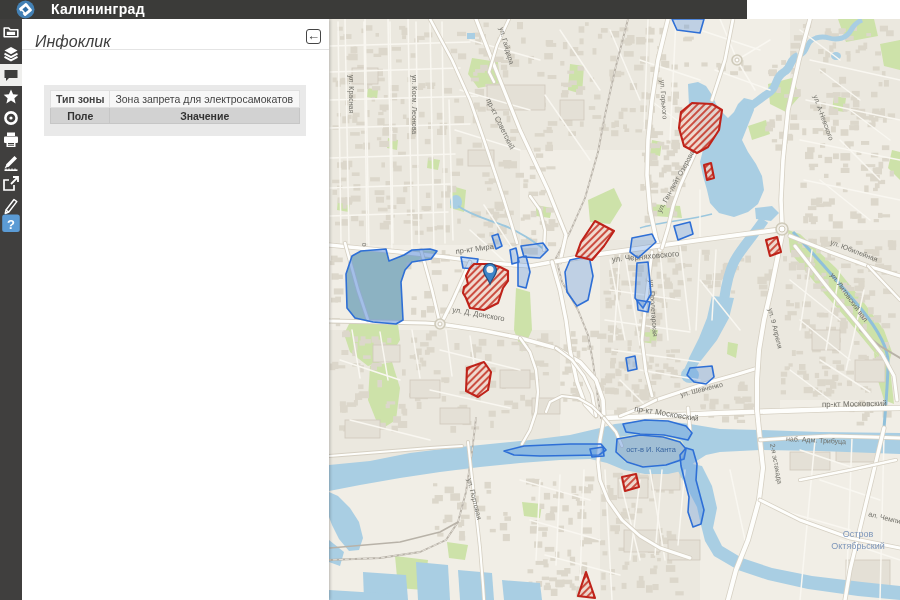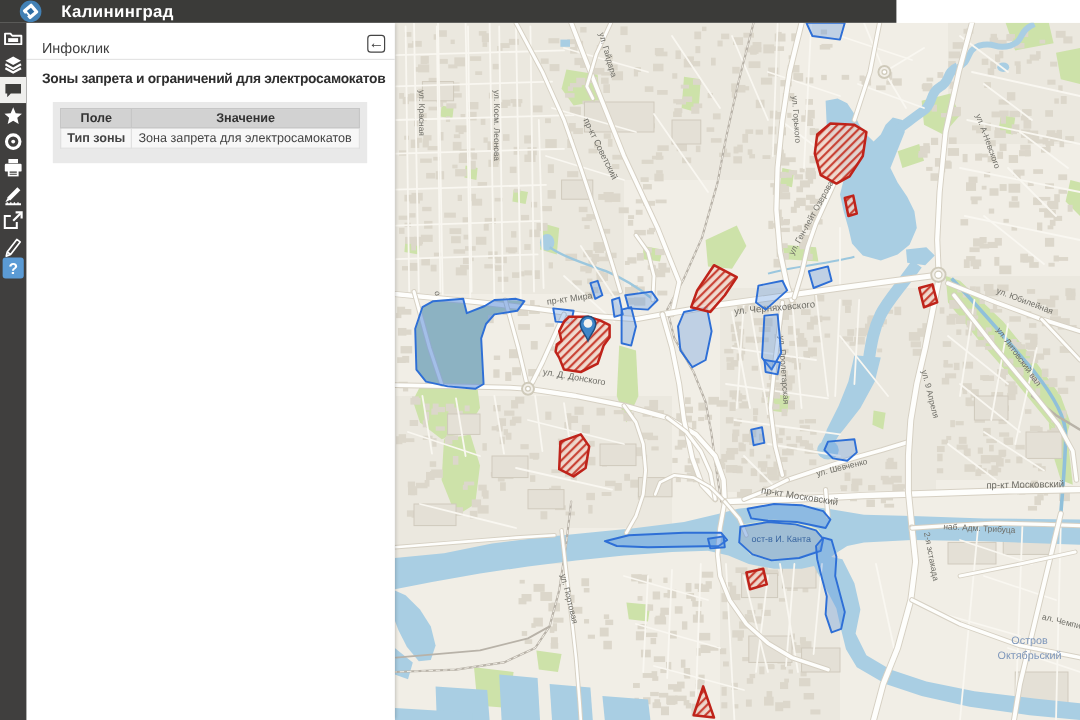--- a/index.html
+++ b/index.html
@@ -1,20 +1,20 @@
 <!DOCTYPE html>
 <html><head><meta charset="utf-8"><style>
 * { margin:0; padding:0; box-sizing:border-box; }
 body { width:900px; height:600px; overflow:hidden; font-family:"Liberation Sans", sans-serif; position:relative; background:#fff; }
 #topbar { position:absolute; left:0; top:0; width:747px; height:19px; background:#3b3b39; z-index:30; }
 #topbar .logo { position:absolute; left:16px; top:0px; }
 #topbar .title { position:absolute; left:51px; top:1px; color:#fff; font-size:14px; font-weight:bold; letter-spacing:0.3px; }
 #sidebar { position:absolute; left:0; top:19px; width:22px; height:581px; background:#403f3e; z-index:25; }
 #panel { position:absolute; left:22px; top:19px; width:307px; height:581px; background:#ffffff; z-index:20; box-shadow:1px 0 3px rgba(0,0,0,0.25); }
-#panel .hdr { position:absolute; left:13px; top:14px; font-size:12px; color:#3f3f3f; }
+#panel .hdr { position:absolute; left:13px; top:14px; font-size:16px; color:#3f3f3f;font-style:italic; }
 #panel .back { position:absolute; left:284px; top:10px; width:15px; height:15px; border:1.5px solid #454545; border-radius:3px; color:#3f3f3f; font-size:13px; line-height:12px; text-align:center; font-weight:bold; }
 #panel .sep { position:absolute; left:0px; top:30px; width:307px; height:1px; background:#e4e4e4; }
 #panel h2 { position:absolute; left:13px; top:41px; font-size:11.5px; font-weight:bold; color:#2e2e2e; letter-spacing:-0.25px; white-space:nowrap; }
 #tblwrap { position:absolute; left:22px; top:66px; width:262px; height:51px; background:#e9e9e9; padding:5px 6px; }
 table { border-collapse:collapse; width:250px; font-size:10.5px; white-space:nowrap; }
 th { background:#d2d2d2; color:#333; font-weight:bold; height:16px; border:1px solid #c6c6c6; }
 td { background:#f7f7f7; color:#444; height:17px; border:1px solid #e0e0e0; padding:0 5px; }
 th.c1,td.c1 { width:57px; }
 td.c1 { font-weight:bold; }
 #map { position:absolute; left:329px; top:19px; width:571px; height:581px; }
@@ -1555,31 +1555,30 @@
 <polygon points="293.0,458.0 307.0,455.0 310.0,468.0 296.0,472.0" fill="url(#rh)" stroke="#bf231a" stroke-width="2.1" stroke-linejoin="round"></polygon>
 <polygon points="257.0,553.0 266.0,579.0 249.0,577.0" fill="url(#rh)" stroke="#bf231a" stroke-width="2.1" stroke-linejoin="round"></polygon>
 <text transform="translate(322,433) rotate(0)" font-size="7.5" fill="#3a66a0" text-anchor="middle">ост-в И. Канта</text>
 <path d="M 161,265 C 159,259.5 154.5,256 154.5,251 a 6.5,6.5 0 1 1 13.0,0 C 167.5,256 163,259.5 161,265 Z" fill="#3d85c8" stroke="#1f4e7e" stroke-width="1.2"></path>
 <circle cx="161" cy="250.5" r="3.6" fill="#f4f2ee"></circle>
     </svg></div>
 <div id="panel">
  <div class="hdr">Инфоклик</div>
  <div class="back">←</div>
  <div class="sep"></div>
- <h2>Зоны запрета и ограничений для электросамокатов</h2>
  <div id="tblwrap">
       <table>
   <tbody>
           <tr>
+            <td class="c1">Тип зоны</td>
+            <td>Зона запрета для электросамокатов</td>
+          </tr>
+  <tr>
             <th class="c1">Поле</th>
             <th>Значение</th>
-          </tr>
-  <tr>
-            <td class="c1">Тип зоны</td>
-            <td>Зона запрета для электросамокатов</td>
           </tr>
  </tbody>
       </table>
     </div>
 </div>
 <div id="sidebar"><svg width="22" height="581">
       <svg x="0" y="2" width="22" height="22" viewBox="0 0 22 22">
         <g fill="none" stroke="#ffffff">
           <path d="M4.2,7 h4.5 l1.5,1.8 h7.6 v7.0 h-13.6 z" stroke-width="1.6" stroke-linejoin="round"></path>
           <rect x="6.8" y="10.8" width="8.3" height="3.2" fill="#ffffff" stroke="none"></rect>

